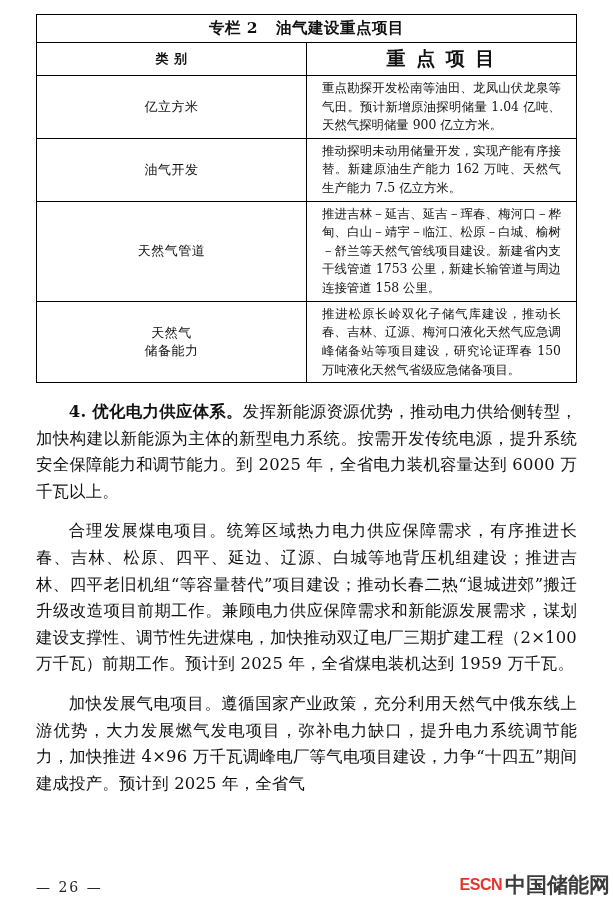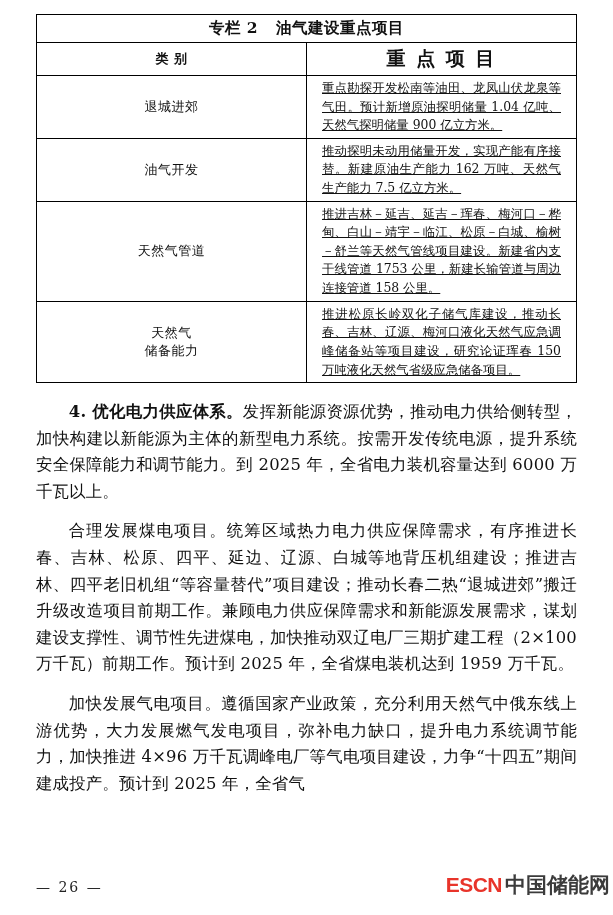--- a/index.html
+++ b/index.html
@@ -61,21 +61,20 @@
     font-size: 13px;
     width: 76px;
     line-height: 1.35;
     letter-spacing: 0.5px;
   }
   .desc-cell {
     font-size: 12.4px;
     line-height: 1.5;
     text-align: justify;
     text-justify: inter-ideograph;
-    text-decoration: underline;
   }
 
   
   .para {
     font-size: 16.4px;
     line-height: 1.62;
     text-align: justify;
     text-justify: inter-ideograph;
     margin: 13px 0 0 0;
     text-indent: 2em;
@@ -107,21 +106,21 @@
   }
   .watermark {
     position: absolute;
     right: 30px;
     bottom: 2px;
     display: flex;
     align-items: center;
     font-family: "Liberation Sans", sans-serif;
   }
   .wm-escn {
-    font-size: 21px;
+    font-size: 16px;
     font-weight: bold;
     color: #e8342a;
     letter-spacing: -0.5px;
     font-family: "Liberation Sans", sans-serif;
   }
   .wm-cn {
     font-size: 21px;
     font-weight: bold;
     color: #3b3b3b;
     margin-left: 3px;
@@ -138,21 +137,21 @@
     <table class="box">
       <tbody>
           <tr>
         <td colspan="2" class="tbl-title"><span>专栏 2</span><span class="gap"></span><span>油气建设重点项目</span></td>
       </tr>
       <tr>
         <td class="col-head cat-cell">类  别</td>
         <td class="col-head">重  点  项  目</td>
       </tr>
       <tr>
-        <td class="cat-cell">退城进郊</td>
+        <td class="cat-cell">亿立方米</td>
         <td class="desc-cell">重点勘探开发松南等油田、龙凤山伏龙泉等气田。预计新增原油探明储量 1.04 亿吨、天然气探明储量 900 亿立方米。</td>
       </tr>
       <tr>
         <td class="cat-cell">油气开发</td>
         <td class="desc-cell">推动探明未动用储量开发，实现产能有序接替。新建原油生产能力 162 万吨、天然气生产能力 7.5 亿立方米。</td>
       </tr>
       <tr>
         <td class="cat-cell">天然气管道</td>
         <td class="desc-cell">推进吉林－延吉、延吉－珲春、梅河口－桦甸、白山－靖宇－临江、松原－白城、榆树－舒兰等天然气管线项目建设。新建省内支干线管道 1753 公里，新建长输管道与周边连接管道 158 公里。</td>
       </tr>

